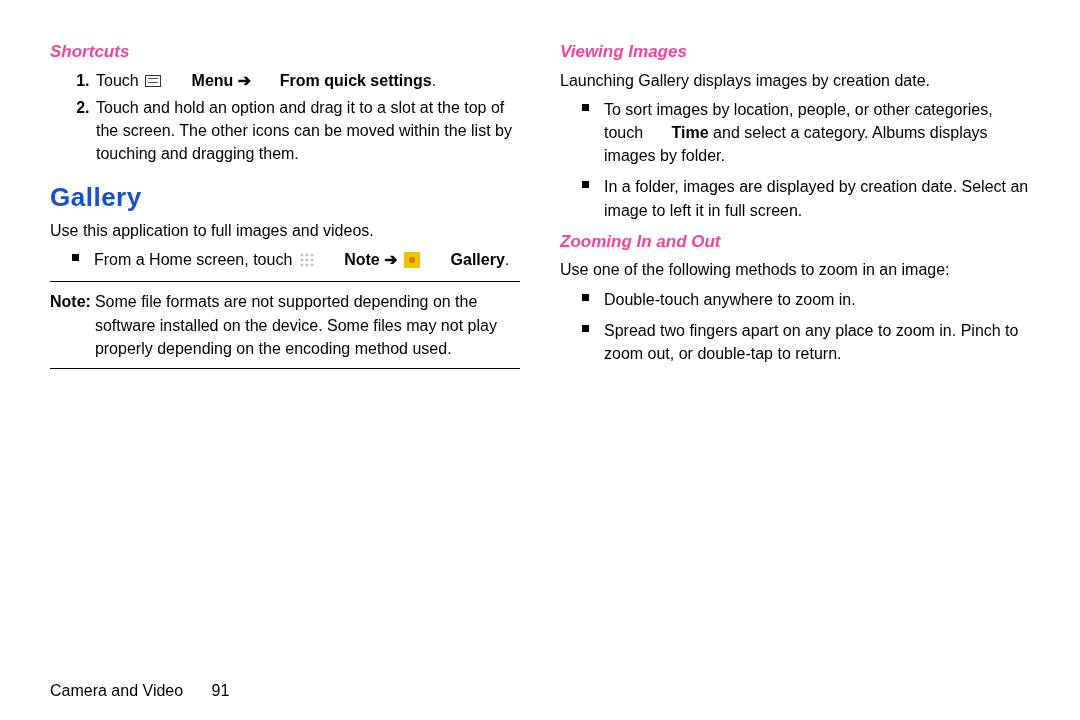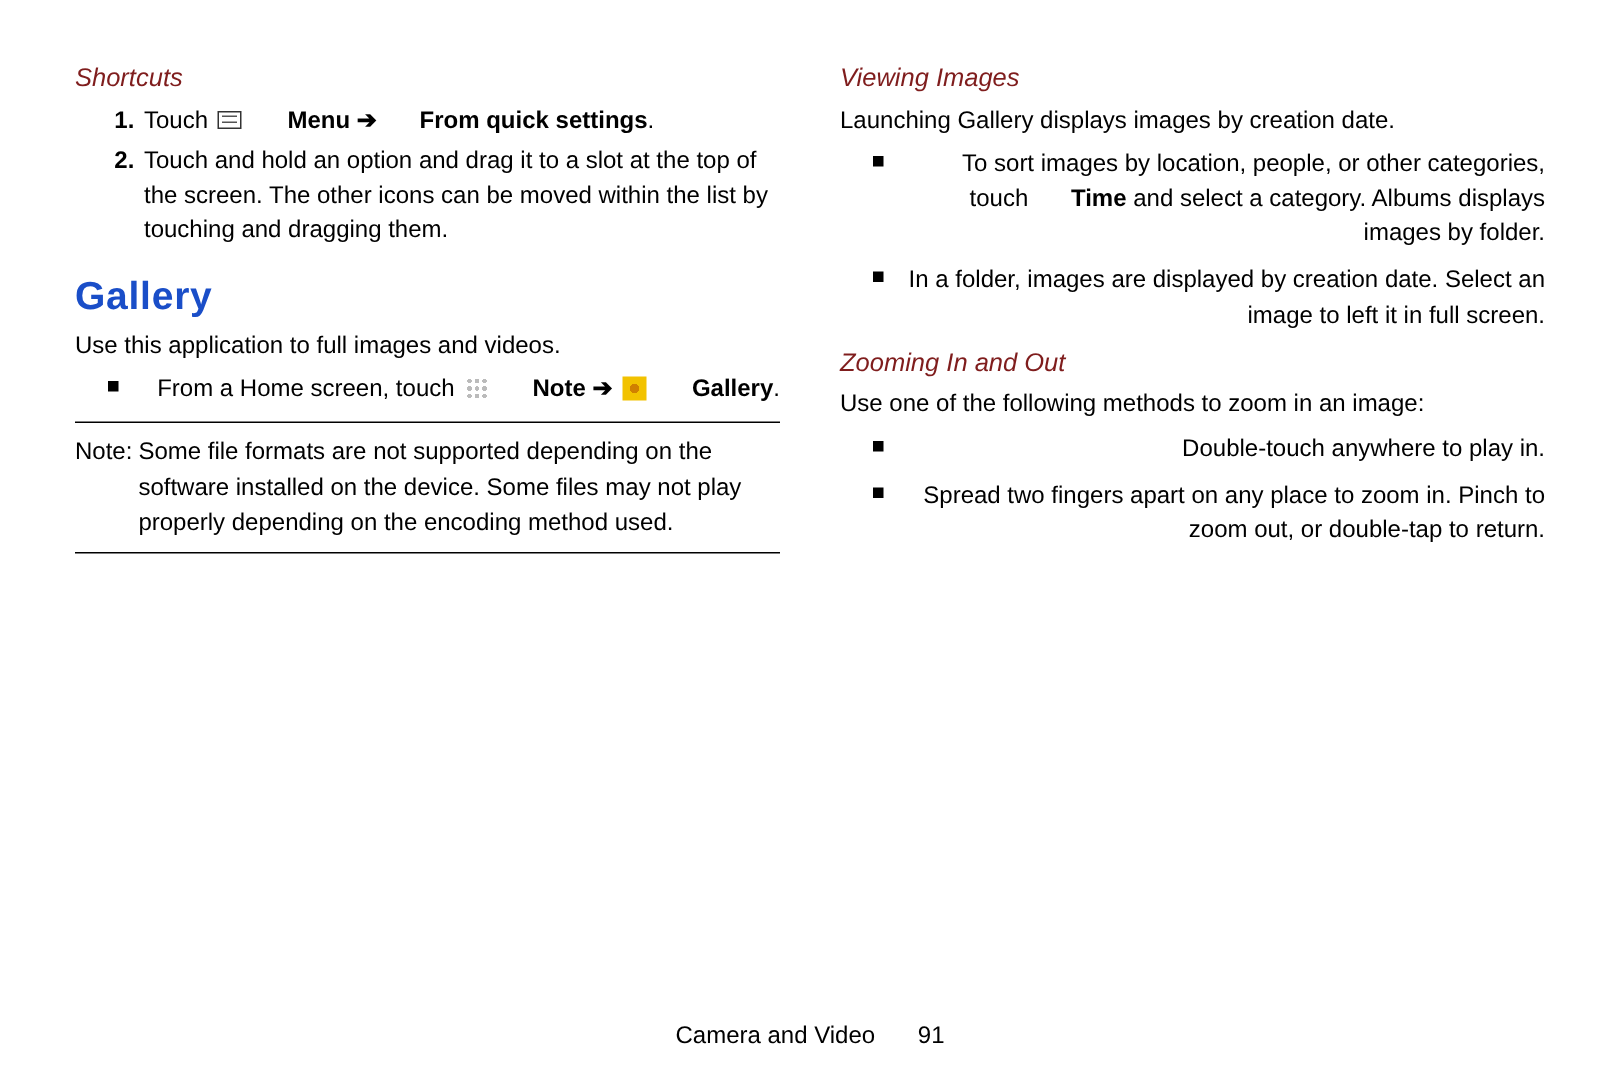--- a/index.html
+++ b/index.html
@@ -21,22 +21,22 @@
   .columns {
     display: flex;
     flex: 1;
     gap: 40px;
   }
   .col {
     flex: 1;
     line-height: 1.45;
   }
   .subhead {
-    color: #7f1d1d;
-    font-weight: normal;
+    color: #ec4899;
+    font-weight: bold;
     font-style: italic;
     margin: 0 0 4px 0;
     font-size: 17px;
   }
   .bighead {
     color: #1a4ec8;
     font-weight: bold;
     font-size: 26px;
     margin: 14px 0 2px 0;
     letter-spacing: 0.5px;
@@ -49,21 +49,20 @@
   ol.steps > li { padding-left: 2px; margin-bottom: 4px; }
   ol.steps > li::marker { font-weight: bold; }
   ul.bullets {
     list-style: none;
     margin: 2px 0 6px 0;
     padding-left: 44px;
   }
   ul.bullets > li {
     position: relative;
     margin-bottom: 8px;
-    text-align: right;
   }
   ul.bullets > li::before {
     content: "";
     position: absolute;
     left: -22px;
     top: 6px;
     width: 7px;
     height: 7px;
     background: #000;
   }
@@ -123,24 +122,24 @@
   }
   .bold { font-weight: bold; padding-left: 24px; }
   .arrow { font-weight: bold; }
   .note-box {
     border-top: 1.5px solid #000;
     border-bottom: 1.5px solid #000;
     padding: 8px 0;
     margin-top: 10px;
   }
   .note-box .note-row { display: flex; }
-  .note-box .note-label { font-weight: normal; flex: 0 0 auto; padding-right: 4px; }
+  .note-box .note-label { font-weight: bold; flex: 0 0 auto; padding-right: 4px; }
   .note-box .note-text { flex: 1; }
   .footer {
-    text-align: center;
+    text-align: left;
     padding-top: 10px;
     font-size: 16px;
   }
   .footer .pn { margin-left: 24px; }
 </style>
 </head>
 <body>
 
 <div class="page">
   <div class="columns">
@@ -183,21 +182,21 @@
       <ul class="bullets">
         <li>
           <span>To sort images by location, people, or other categories, touch </span><span class="bold">Time</span><span> and select a category. Albums displays images by folder.</span>
         </li>
         <li>In a folder, images are displayed by creation date. Select an image to left it in full screen.</li>
       </ul>
 
       <p class="subhead">Zooming In and Out</p>
       <p>Use one of the following methods to zoom in an image:</p>
       <ul class="bullets">
-        <li>Double-touch anywhere to play in.</li>
+        <li>Double-touch anywhere to zoom in.</li>
         <li>Spread two fingers apart on any place to zoom in. Pinch to zoom out, or double-tap to return.</li>
       </ul>
     </div>
   </div>
 
   <div class="footer">
     <span>Camera and Video</span>
     <span class="pn">91</span>
   </div>
 </div>

